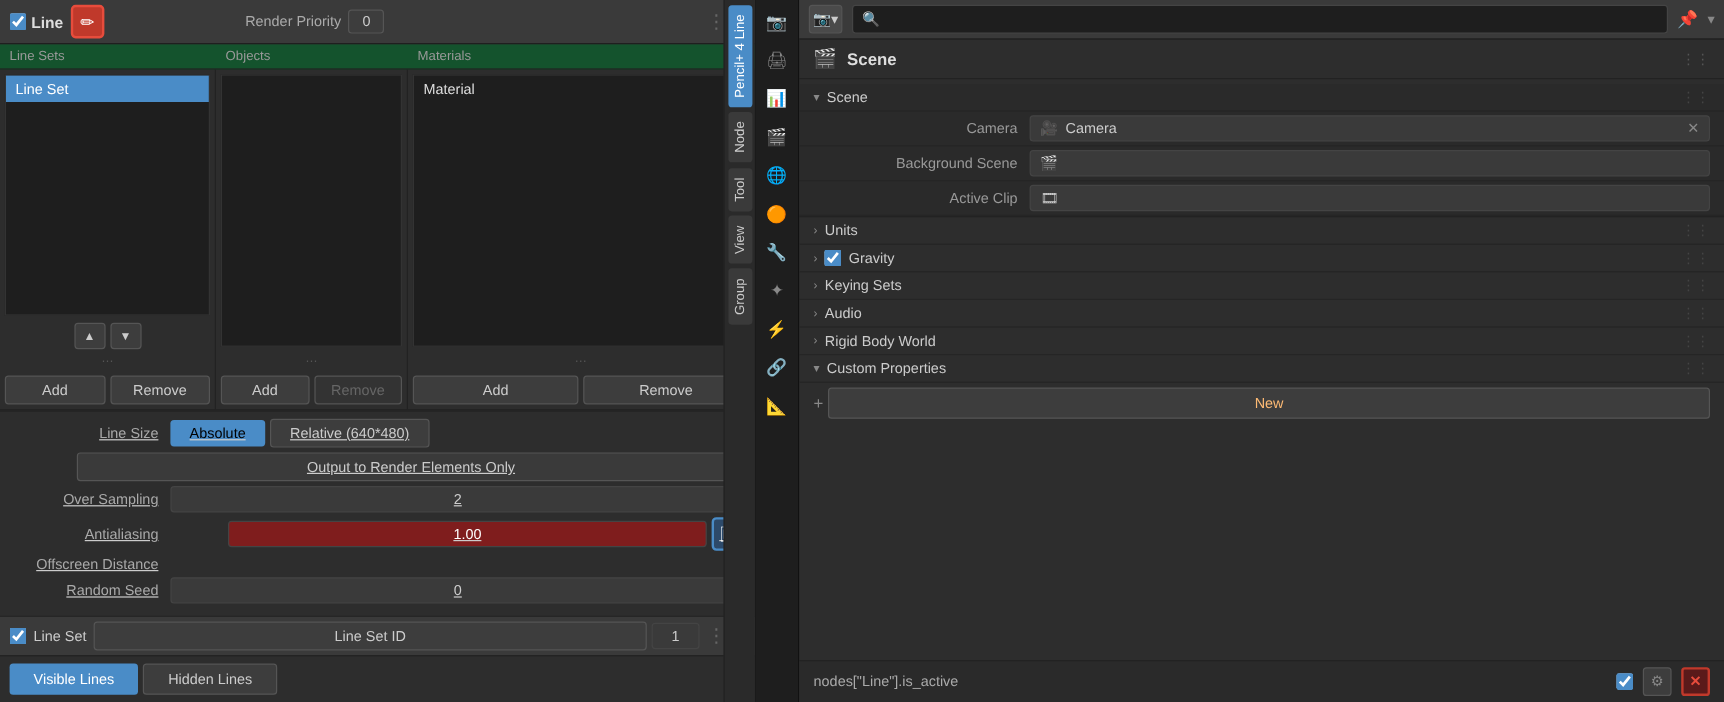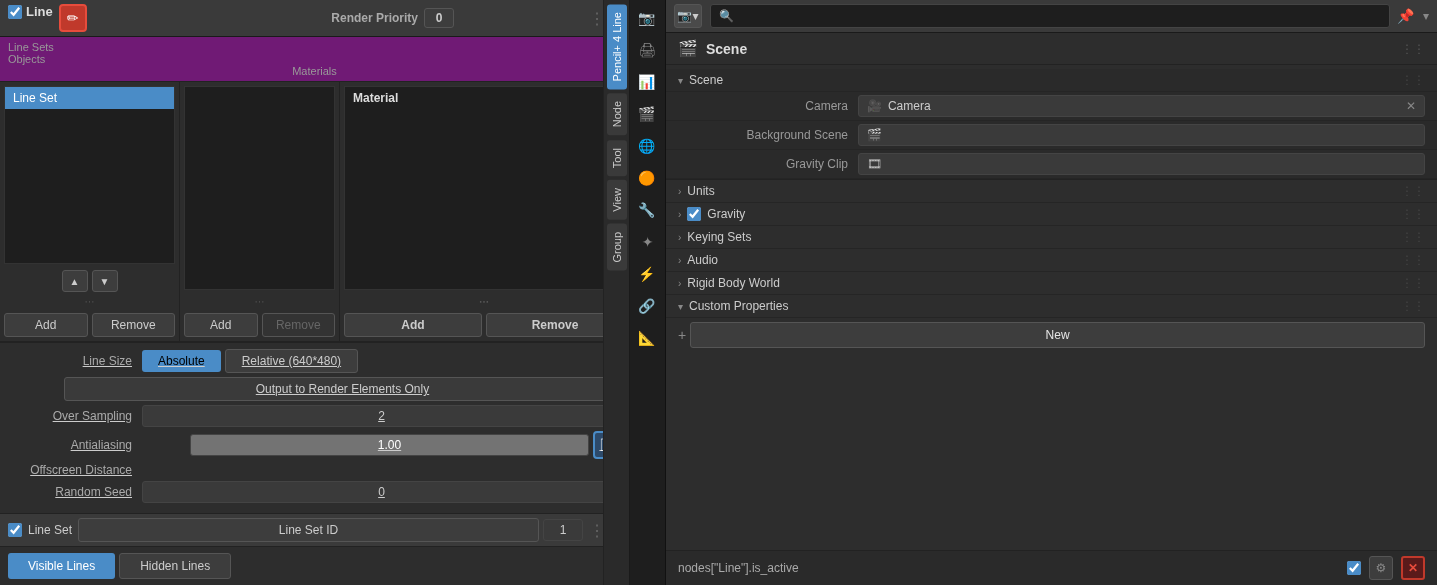--- a/index.html
+++ b/index.html
@@ -28,21 +28,21 @@
     .top-bar {
       display: flex;
       align-items: center;
       background: #3a3a3a;
       padding: 4px 8px;
       gap: 8px;
       border-bottom: 1px solid #1a1a1a;
     }
     .top-bar-left {
       display: flex;
-      align-items: flex-start;
+      align-items: center;
       gap: 6px;
       flex: 1;
     }
     .checkbox-label {
       display: flex;
       align-items: center;
       gap: 4px;
       font-size: 13px;
       font-weight: bold;
       color: #ddd;
@@ -63,22 +63,21 @@
       justify-content: center;
       cursor: pointer;
       color: #fff;
       font-size: 14px;
     }
     .render-priority-row {
       display: flex;
       align-items: center;
       gap: 6px;
       flex: 2;
-      justify-content: center;
-      font-weight: bold;
+      justify-content: flex-start;
     }
     .render-priority-label {
       color: #aaa;
       font-size: 12px;
     }
     .render-priority-value {
       background: #3d3d3d;
       border: 1px solid #555;
       border-radius: 3px;
       padding: 2px 8px;
@@ -89,42 +88,41 @@
     .dots-icon {
       color: #666;
       font-size: 16px;
       margin-left: auto;
     }
 
     
     .columns-header {
       display: flex;
       padding: 4px 8px;
-      background: #701a75;
+      background: #14532d;
       border-bottom: 1px solid #222;
-      flex-direction: column;
     }
     .col-linesets { width: 180px; color: #999; font-size: 11px; }
     .col-objects { width: 160px; color: #999; font-size: 11px; }
-    .col-materials { flex: 1; color: #999; font-size: 11px; text-align: center; }
+    .col-materials { flex: 1; color: #999; font-size: 11px; }
 
     
     .three-cols {
       display: flex;
       flex: 1;
       border-bottom: 1px solid #222;
     }
     .col-panel {
       display: flex;
       flex-direction: column;
       border-right: 1px solid #222;
     }
     .col-panel-linesets { width: 180px; }
     .col-panel-objects { width: 160px; }
-    .col-panel-materials { flex: 1; font-weight: bold; }
+    .col-panel-materials { flex: 1; }
 
     .list-box {
       flex: 1;
       background: #1e1e1e;
       margin: 4px;
       border: 1px solid #333;
       min-height: 120px;
       position: relative;
     }
     .list-item-selected {
@@ -211,21 +209,21 @@
       flex: 1;
       background: #3a3a3a;
       border: 1px solid #444;
       border-radius: 3px;
       padding: 3px 8px;
       color: #ccc;
       font-size: 12px;
       text-align: center;
     }
     .setting-value.blue {
-      background: #737373;
+      background: #7f1d1d;
       color: #fff;
       margin-left: 48px;
     }
 
     .line-size-row {
       display: flex;
       align-items: center;
       margin-bottom: 4px;
       gap: 4px;
     }
@@ -496,21 +494,21 @@
     .plus-icon {
       color: #888;
       font-size: 14px;
     }
     .new-btn {
       flex: 1;
       background: #3d3d3d;
       border: 1px solid #555;
       border-radius: 3px;
       padding: 5px;
-      color: #e5e5e5;
+      color: #fdba74;
       cursor: pointer;
       text-align: center;
       font-size: 12px;
     }
 
     
     .bottom-status {
       display: flex;
       align-items: center;
       padding: 5px 12px;
@@ -735,21 +733,21 @@
       </div>
 
       <div class="prop-row">
         <span class="prop-label">Background Scene</span>
         <div class="prop-value-box">
           <span>🎬</span>
         </div>
       </div>
 
       <div class="prop-row">
-        <span class="prop-label">Gravity Clip</span>
+        <span class="prop-label">Active Clip</span>
         <div class="prop-value-box">
           <span>🎞</span>
         </div>
       </div>
     </div>
 
     <div class="section-row">
       <span class="section-arrow">›</span>
       <span class="section-label">Units</span>
       <span class="section-drag">⋮⋮</span>

